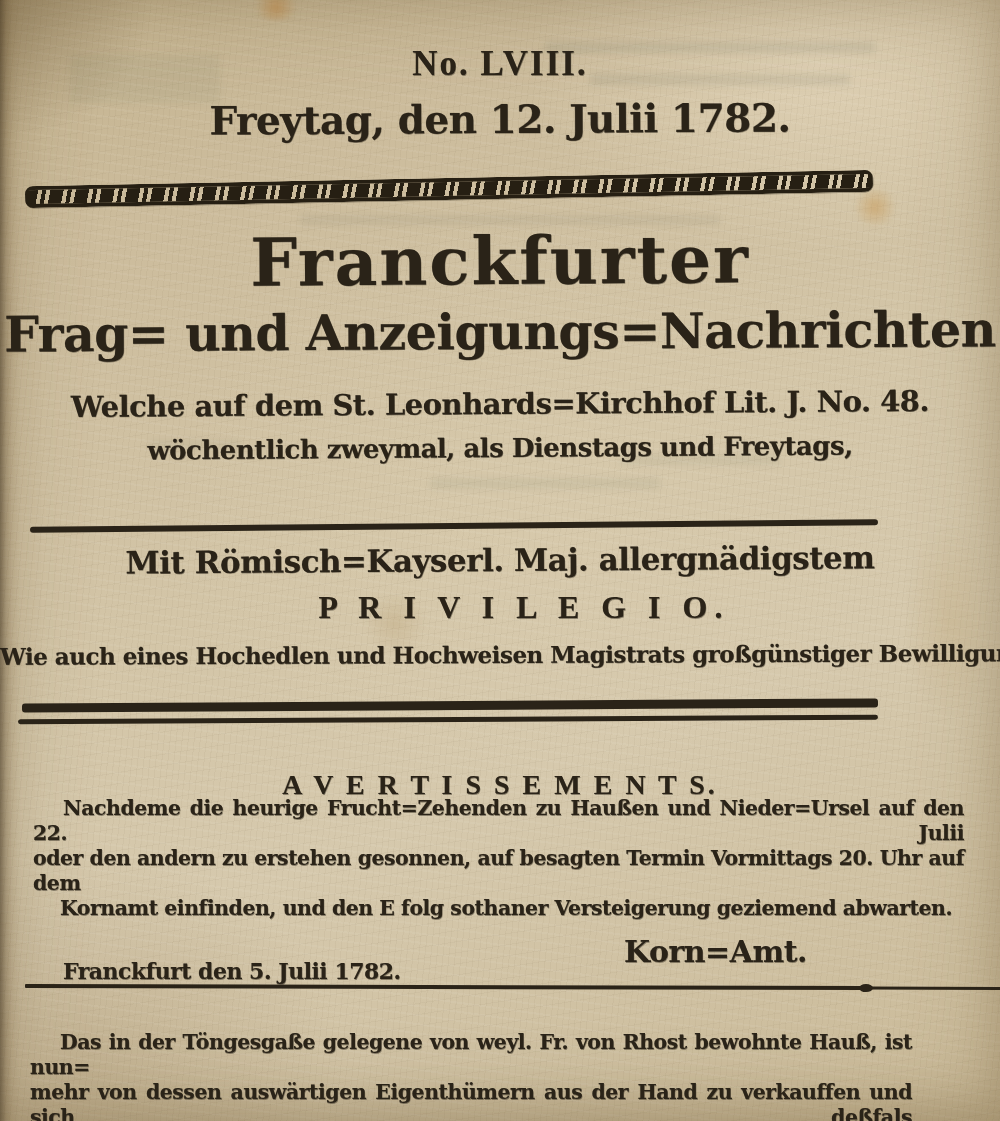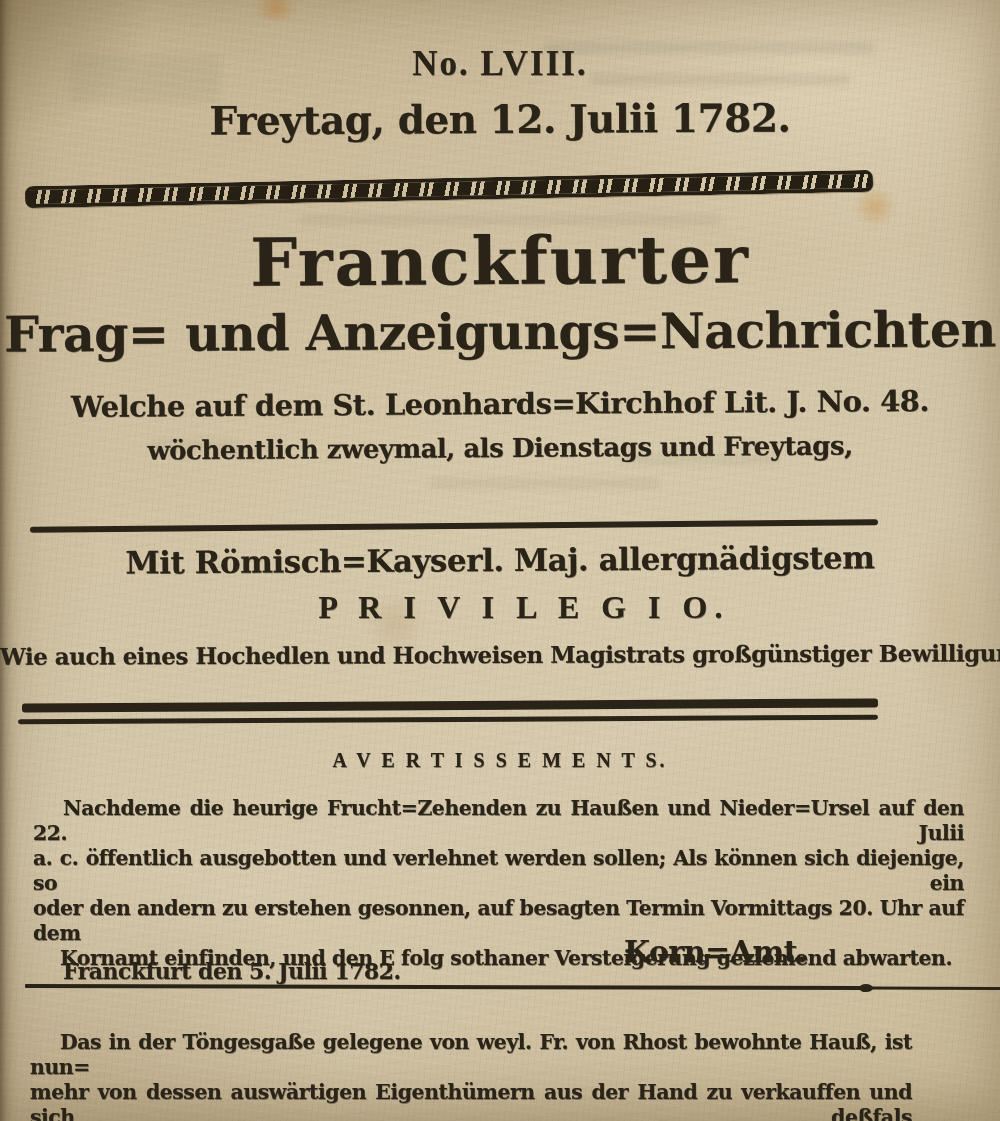--- a/index.html
+++ b/index.html
@@ -74,21 +74,21 @@
   .sub1{top:387px;font-size:29px;transform:rotate(-0.4deg);}
   .sub2{top:433px;font-size:26px;transform:rotate(-0.4deg);}
   .sub3{top:467px;font-size:26px;}
   .rule{position:absolute;background:#2a2318;z-index:4;border-radius:3px;}
   .rule-1{left:30px;top:523px;width:848px;height:6px;transform:rotate(-0.5deg);}
   .priv1{top:542px;font-size:31px;transform:rotate(-0.4deg);}
   .priv2{top:589px;font-size:32px;font-weight:bold;letter-spacing:7px;padding-left:48px;}
   .priv3{top:641px;font-size:23px;transform:rotate(-0.2deg);}
   .rule-2a{left:22px;top:701px;width:856px;height:9px;transform:rotate(-0.35deg);}
   .rule-2b{left:18px;top:717px;width:860px;height:5px;transform:rotate(-0.3deg);}
-  .avert-heading{top:749px;font-size:20px;font-weight:bold;letter-spacing:3px;}
+  .avert-heading{top:769px;font-size:28px;font-weight:bold;letter-spacing:3px;}
   .notice{position:absolute;z-index:4;font-size:20.5px;line-height:25px;}
   .notice-1{left:33px;right:36px;top:796px;}
   .notice-2{left:30px;right:88px;top:1030px;}
   .nline{text-align:justify;text-align-last:justify;white-space:normal;}
   .nline.first{text-indent:30px;}
   .nline.last{text-align-last:left;margin-left:27px;}
   .n1-dateline{position:absolute;left:63px;top:910px;font-size:22px;z-index:4;white-space:nowrap;margin-top:48px;}
   .n1-signature{position:absolute;left:0;right:193px;top:934px;font-size:30px;text-align:right;z-index:4;white-space:nowrap;}
   .rule-3{left:25px;top:985px;width:842px;height:4px;transform:rotate(0.15deg);border-radius:2px 4px 4px 2px;box-shadow:840px 0 0 -0.5px #2a2318;}
   .rule-3::after{content:"";position:absolute;right:-6px;top:-2px;width:14px;height:8px;background:#2a2318;border-radius:50%;}
@@ -128,21 +128,20 @@
   <div class="txt ink antiqua priv2">P R I V I L E G I O.</div>
   <div class="txt ink fraktur priv3">Wie auch eines Hochedlen und Hochweisen Magistrats großgünstiger Bewilligung.</div>
 
   <div class="rule rule-2a"></div>
   <div class="rule rule-2b"></div>
 
   <div class="txt ink antiqua avert-heading">A V E R T I S S E M E N T S.</div>
 
   <div class="notice notice-1 ink fraktur">
     <div class="nline first">Nachdeme die heurige Frucht=Zehenden zu Haußen und Nieder=Ursel auf den 22. Julii</div>
-    <div class="nline">a. c. öffentlich ausgebotten und verlehnet werden sollen; Als können sich diejenige, so ein</div>
     <div class="nline">oder den andern zu erstehen gesonnen, auf besagten Termin Vormittags 20. Uhr auf dem</div>
     <div class="nline last">Kornamt einfinden, und den E folg sothaner Versteigerung geziemend abwarten.</div>
   </div>
   <div class="n1-dateline ink fraktur">Franckfurt den 5. Julii 1782.</div>
   <div class="n1-signature ink fraktur">Korn=Amt.</div>
 
   <div class="rule rule-3"></div>
 
   <div class="notice notice-2 ink fraktur">
     <div class="nline first">Das in der Töngesgaße gelegene von weyl. Fr. von Rhost bewohnte Hauß, ist nun=</div>

